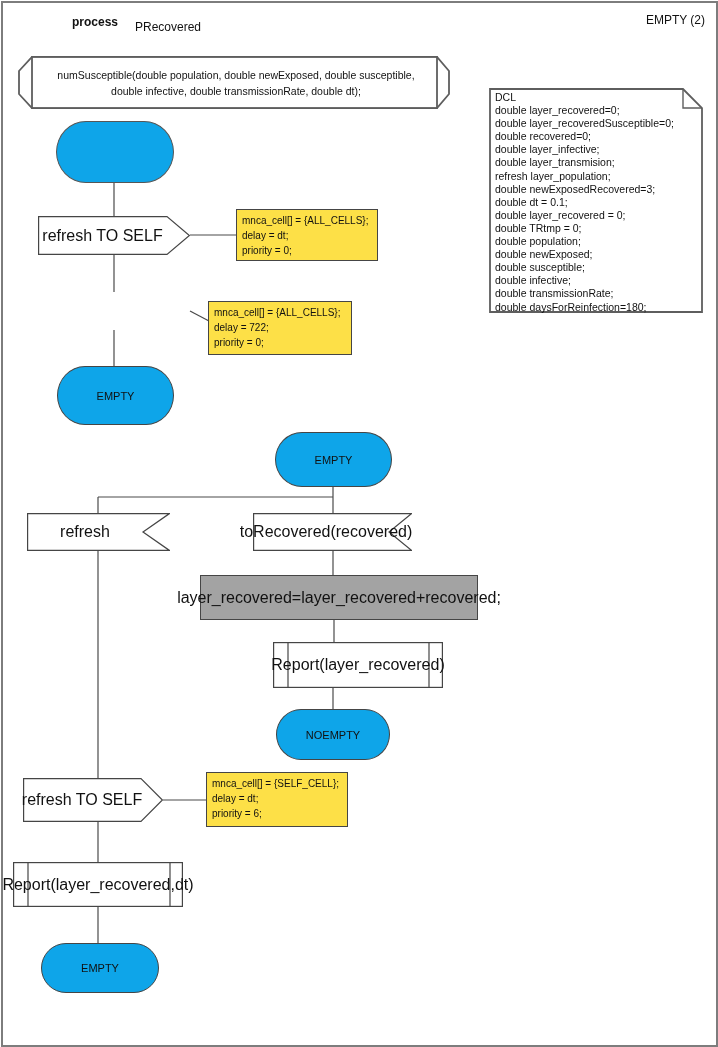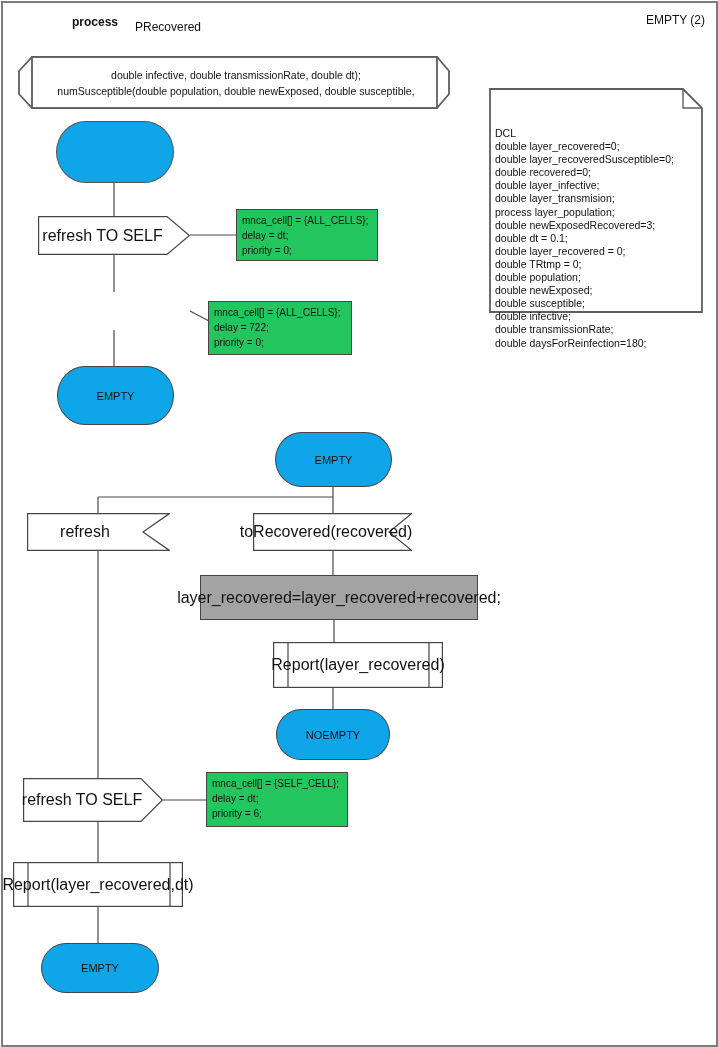--- a/index.html
+++ b/index.html
@@ -9,35 +9,35 @@
   }
   .page-border{position:absolute;left:1px;top:1px;width:713px;height:1042px;border:2px solid #7d7d7d;pointer-events:none;}
   .shape{position:absolute;}
   .shape svg{position:absolute;left:0;top:0;display:block;}
   .lbl{position:absolute;inset:0;display:flex;align-items:center;justify-content:center;font-size:16px;white-space:nowrap;text-align:right;}
   .state{
     position:absolute;background:#0ea5e9;border:1px solid #454545;
     display:flex;align-items:center;justify-content:center;font-size:11px;
   }
   .sidebox{
-    position:absolute;background:#22c55e;border:1px solid #454545;
+    position:absolute;background:#fde047;border:1px solid #454545;
     font-size:10px;line-height:15px;padding:3px 5px;box-sizing:border-box;white-space:nowrap;
   }
   .task{
     position:absolute;background:#a3a3a3;border:1px solid #454545;
     display:flex;align-items:center;justify-content:center;font-size:16px;white-space:nowrap;
   }
   .sig-text{
     position:absolute;left:22px;top:3px;width:400px;height:50px;
     display:flex;flex-direction:column;align-items:center;justify-content:center;
     font-size:10.5px;line-height:16px;white-space:nowrap;text-align:center;
   }
   .note-text{
     position:absolute;left:6px;top:3px;width:204px;
-    font-size:10.5px;line-height:13.1px;white-space:nowrap;margin-top:36px;
+    font-size:10.5px;line-height:13.1px;white-space:nowrap;
   }
   .hdr{position:absolute;font-size:12px;white-space:nowrap;margin-left:47px;}
   .bold{font-weight:bold;}
   .conn{position:absolute;left:0;top:0;pointer-events:none;}
 </style>
 </head>
 <body>
 
 <div class="page">
   <div class="page-border"></div>
@@ -65,38 +65,38 @@
   <div class="hdr bold" style="left:25px;top:15px;">process</div>
   <div class="hdr" style="left:88px;top:20px;">PRecovered</div>
   <div class="hdr" style="right:13px;top:13px;">EMPTY (2)</div>
 
   <div class="shape" style="left:14px;top:55px;width:440px;height:56px;">
     <svg width="440" height="56">
       <polygon points="18,2 423,2 435,16 435,39 423,53 18,53 5,39 5,16" fill="#ffffff" stroke="#5e5e5e" stroke-width="1.8"></polygon>
       <rect x="18" y="2" width="405" height="51" fill="#ffffff" stroke="#5e5e5e" stroke-width="1.8"></rect>
     </svg>
     <div class="sig-text">
+      <div>numSusceptible(double population, double newExposed, double susceptible,</div>
       <div>double infective, double transmissionRate, double dt);</div>
-      <div>numSusceptible(double population, double newExposed, double susceptible,</div>
     </div>
   </div>
 
   <div class="shape" style="left:489px;top:88px;width:214px;height:225px;">
     <svg width="214" height="225">
       <path d="M1,1 H194 L213,20 V224 H1 Z" fill="#ffffff" stroke="#5e5e5e" stroke-width="1.8"></path>
       <path d="M194,1 L194,20 L213,20" fill="none" stroke="#5e5e5e" stroke-width="1.4"></path>
     </svg>
     <div class="note-text">
       <div>DCL</div>
       <div>double layer_recovered=0;</div>
       <div>double layer_recoveredSusceptible=0;</div>
       <div>double recovered=0;</div>
       <div>double layer_infective;</div>
       <div>double layer_transmision;</div>
-      <div>process layer_population;</div>
+      <div>refresh layer_population;</div>
       <div>double newExposedRecovered=3;</div>
       <div>double dt = 0.1;</div>
       <div>double layer_recovered = 0;</div>
       <div>double TRtmp = 0;</div>
       <div>double population;</div>
       <div>double newExposed;</div>
       <div>double susceptible;</div>
       <div>double infective;</div>
       <div>double transmissionRate;</div>
       <div>double daysForReinfection=180;</div>

